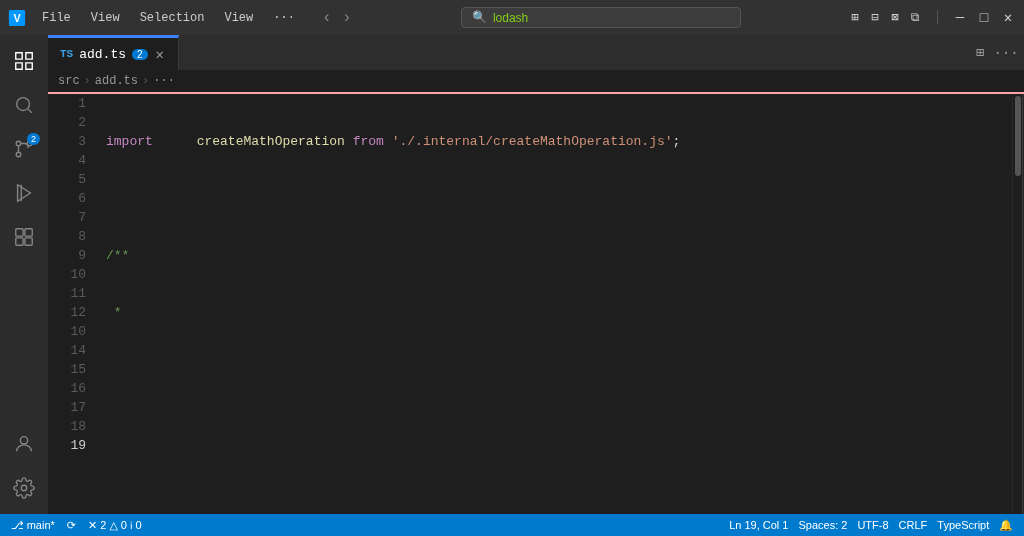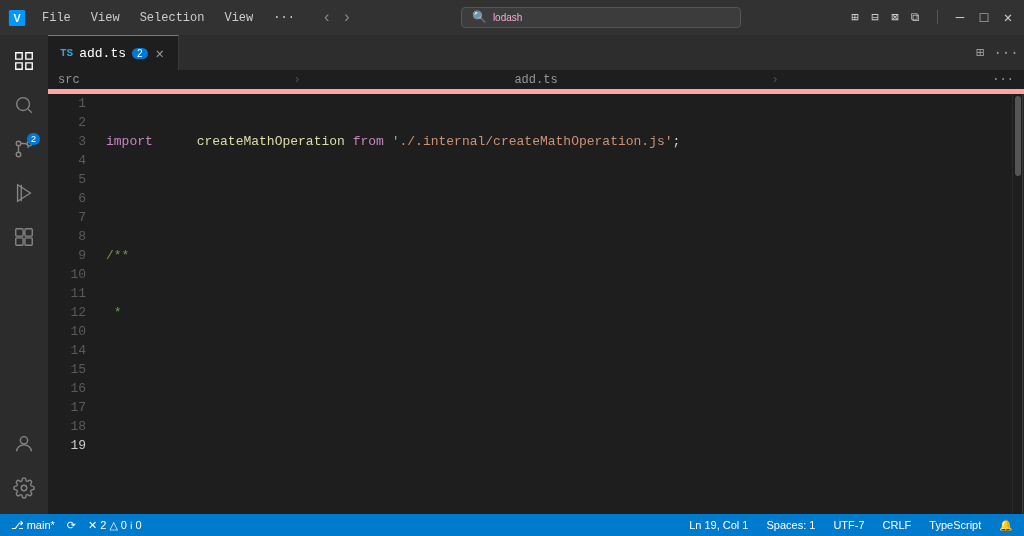--- a/index.html
+++ b/index.html
@@ -140,21 +140,21 @@
       display: flex;
       align-items: center;
       gap: 6px;
       font-size: 13px;
       cursor: pointer;
       border-right: 1px solid #3a3a3a;
     }
     .tab.active {
       background: #1e1e1e;
       color: #ffffff;
-      border-top: 1px solid #3b82f6;
+      border-top: 3px solid #3b82f6;
     }
     .tab-label-ts { color: #3b9ede; font-size: 11px; font-weight: bold; }
     .tab-badge {
       background: #0078d4;
       color: white;
       border-radius: 10px;
       font-size: 10px;
       padding: 0 5px;
       font-family: sans-serif;
     }
@@ -179,29 +179,28 @@
       justify-content: center;
       color: #969696;
       cursor: pointer;
       font-size: 14px;
     }
 
     
     .breadcrumb {
       height: 24px;
       background: #1e1e1e;
-      border-bottom: 5px solid #fca5a5;
+      border-bottom: 2px solid #fca5a5;
       display: flex;
       align-items: center;
       padding: 0 10px;
       font-size: 12px;
       color: #969696;
       gap: 4px;
       flex-shrink: 0;
-      justify-content: space-between;
     }
     .breadcrumb-sep { color: #555; }
     .breadcrumb-item { cursor: pointer; }
 
     
     .code-editor {
       flex: 1;
       display: flex;
       overflow: hidden;
       background: #1e1e1e;
@@ -249,21 +248,21 @@
       display: flex;
       align-items: center;
       padding: 0 8px;
       font-size: 11px;
       color: #ffffff;
       font-family: sans-serif;
       flex-shrink: 0;
       gap: 4px;
     }
     .status-left { display: flex; align-items: center; gap: 6px; }
-    .status-right { margin-left: auto; display: flex; align-items: center; gap: 12px; }
+    .status-right { margin-left: auto; display: flex; align-items: center; gap: 4px; }
     .status-item { display: flex; align-items: center; gap: 3px; cursor: pointer; padding: 0 3px; }
 
     
     .kw-import { color: #c586c0; }
     .kw-from { color: #c586c0; }
     .str { color: #ce9178; }
     .fn { color: #dcdcaa; margin-left: 36px; }
     .num { color: #b5cea8; }
     .comment { color: #6a9955; }
     .comment-tag { color: #569cd6; }
@@ -287,21 +286,21 @@
     <span>View</span>
     <span>···</span>
   </div>
   <div style="display:flex;align-items:center;gap:4px;margin-left:8px;">
     <div class="titlebar-btn" style="font-size:16px;color:#858585;">‹</div>
     <div class="titlebar-btn" style="font-size:16px;color:#858585;">›</div>
   </div>
   <div class="titlebar-search">
     <div class="search-box">
       <span style="font-size:12px;">🔍</span>
-      <span style="color:#f9a8d4;font-size:10px;font-family:sans-serif;">lodash</span>
+      <span style="color:#84cc16;font-size:12px;font-family:sans-serif;">lodash</span>
     </div>
   </div>
   <div class="titlebar-controls">
     <div style="display:flex;gap:4px;align-items:center;">
       <div class="titlebar-btn" style="font-size:12px;">⊞</div>
       <div class="titlebar-btn" style="font-size:12px;">⊟</div>
       <div class="titlebar-btn" style="font-size:12px;">⊠</div>
       <div class="titlebar-btn" style="font-size:12px;">⧉</div>
     </div>
     <div style="width:1px;height:14px;background:#555;margin:0 6px;"></div>
@@ -453,24 +452,24 @@
       <span>0</span>
       <span style="font-size:10px;">ℹ</span>
       <span>0</span>
     </div>
   </div>
   <div class="status-right">
     <div class="status-item">
       <span>Ln 19, Col 1</span>
     </div>
     <div class="status-item">
-      <span>Spaces: 1</span>
-    </div>
-    <div class="status-item">
-      <span>UTF-7</span>
+      <span>Spaces: 2</span>
+    </div>
+    <div class="status-item">
+      <span>UTF-8</span>
     </div>
     <div class="status-item">
       <span>CRLF</span>
     </div>
     <div class="status-item">
       <span>TypeScript</span>
     </div>
     <div class="status-item">
       <span>🔔</span>
     </div>

